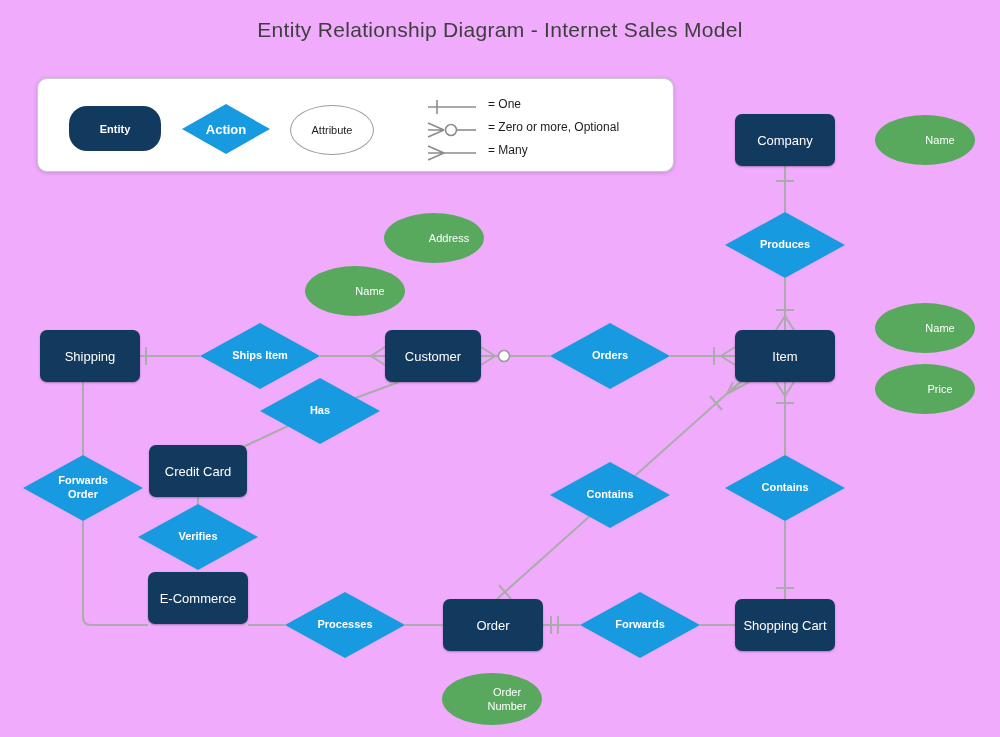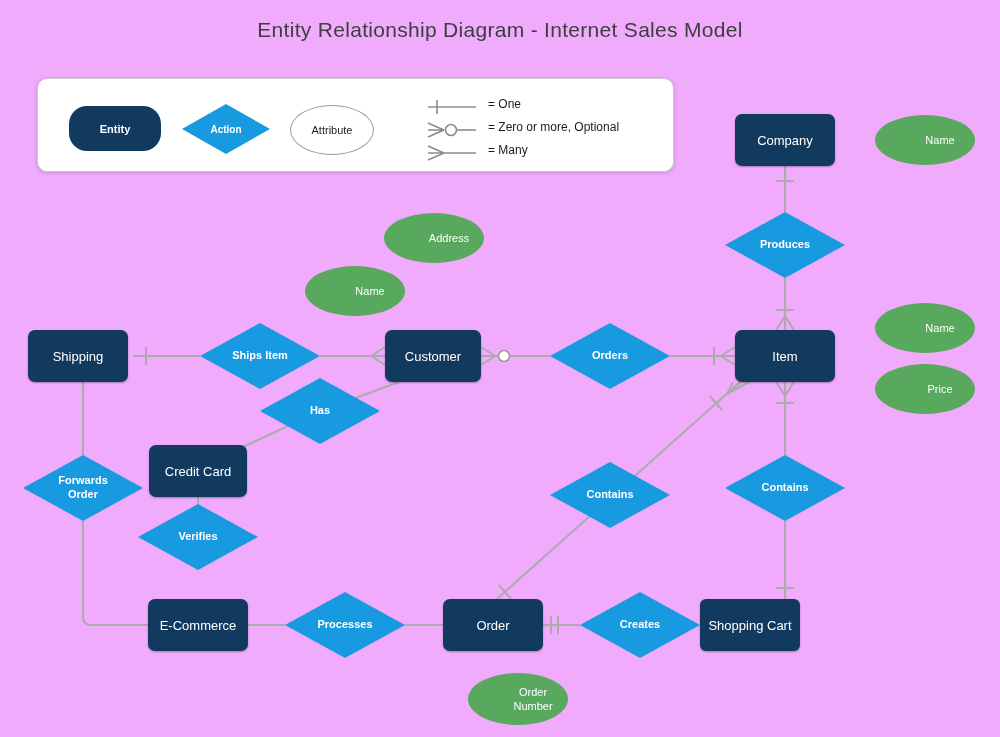--- a/index.html
+++ b/index.html
@@ -26,21 +26,21 @@
   .ellipse .lbl{width:70px;}
 
   
   .legend{position:absolute;z-index:4;left:37px;top:78px;width:635px;height:92px;background:#fff;
           border:1px solid #c9c9c9;border-radius:10px;box-shadow:0 1px 4px rgba(0,0,0,.18);}
   .legend .entity-sample{position:absolute;left:31px;top:27px;width:92px;height:45px;background:#12395E;
           border-radius:18px;color:#fff;display:flex;align-items:center;justify-content:center;
           font-size:11px;font-weight:bold;}
   .legend .diamond-sample{position:absolute;left:144px;top:25px;width:88px;height:50px;background:#189AE1;
           clip-path:polygon(50% 0,100% 50%,50% 100%,0 50%);
-          display:flex;align-items:center;justify-content:center;color:#fff;font-size:10px;font-weight:bold;}
+          display:flex;align-items:center;justify-content:center;color:#fff;font-size:13px;font-weight:bold;}
   .legend .ellipse-sample{position:absolute;left:252px;top:26px;width:82px;height:48px;border-radius:50%;
           background:#fff;border:1px solid #9a9a9a;display:flex;align-items:center;justify-content:center;
           font-size:11px;color:#1c1c1c;}
   .legend .symrow{position:absolute;left:388px;display:flex;align-items:flex-start;height:20px;}
   .legend .symrow svg{display:block;margin-right:10px;}
   .legend .symrow .symlabel{font-size:12px;color:#1c1c1c;white-space:nowrap;}
 </style>
 </head>
 <body>
 
@@ -153,39 +153,39 @@
       <svg width="52" height="20" fill="none" stroke="#8c8c8c" stroke-width="1.6">
         <path d="M18 10 L2 3 M18 10 L2 17 M2 10 H50"></path>
       </svg>
       <span class="symlabel">= Many</span>
     </div>
   </div>
 
   <div class="entity" style="left:735px;top:114px;">
     <span>Company</span>
   </div>
-  <div class="entity" style="left:28px;top:330px;text-align:right;">
+  <div class="entity" style="left:40px;top:330px;text-align:right;">
     <span>Shipping</span>
   </div>
   <div class="entity" style="left:385px;top:330px;width:96px;">
     <span>Customer</span>
   </div>
   <div class="entity" style="left:735px;top:330px;">
     <span>Item</span>
   </div>
   <div class="entity" style="left:149px;top:445px;width:98px;">
     <span>Credit Card</span>
   </div>
-  <div class="entity" style="left:148px;top:599px;">
+  <div class="entity" style="left:148px;top:572px;">
     <span>E-Commerce</span>
   </div>
   <div class="entity" style="left:443px;top:599px;">
     <span>Order</span>
   </div>
-  <div class="entity" style="left:700px;top:599px;border-radius:6px;">
+  <div class="entity" style="left:735px;top:599px;">
     <span>Shopping Cart</span>
   </div>
 
   <div class="diamond" style="left:725px;top:212px;">
     <span class="lbl">Produces</span>
   </div>
   <div class="diamond" style="left:200px;top:323px;">
     <span class="lbl">Ships Item</span>
   </div>
   <div class="diamond" style="left:550px;top:323px;">
@@ -203,35 +203,35 @@
   <div class="diamond" style="left:550px;top:462px;">
     <span class="lbl">Contains</span>
   </div>
   <div class="diamond" style="left:725px;top:455px;">
     <span class="lbl">Contains</span>
   </div>
   <div class="diamond" style="left:285px;top:592px;">
     <span class="lbl">Processes</span>
   </div>
   <div class="diamond" style="left:580px;top:592px;">
-    <span class="lbl">Creates</span>
+    <span class="lbl">Forwards</span>
   </div>
 
   <div class="ellipse" style="left:875px;top:115px;">
     <span class="lbl">Name</span>
   </div>
   <div class="ellipse" style="left:384px;top:213px;">
     <span class="lbl">Address</span>
   </div>
   <div class="ellipse" style="left:305px;top:266px;">
     <span class="lbl">Name</span>
   </div>
   <div class="ellipse" style="left:875px;top:303px;">
     <span class="lbl">Name</span>
   </div>
   <div class="ellipse" style="left:875px;top:364px;">
     <span class="lbl">Price</span>
   </div>
-  <div class="ellipse" style="left:468px;top:673px;height:52px;">
+  <div class="ellipse" style="left:442px;top:673px;height:52px;">
     <span class="lbl">Order Number</span>
   </div>
 
 </div>
 
 </body></html>

